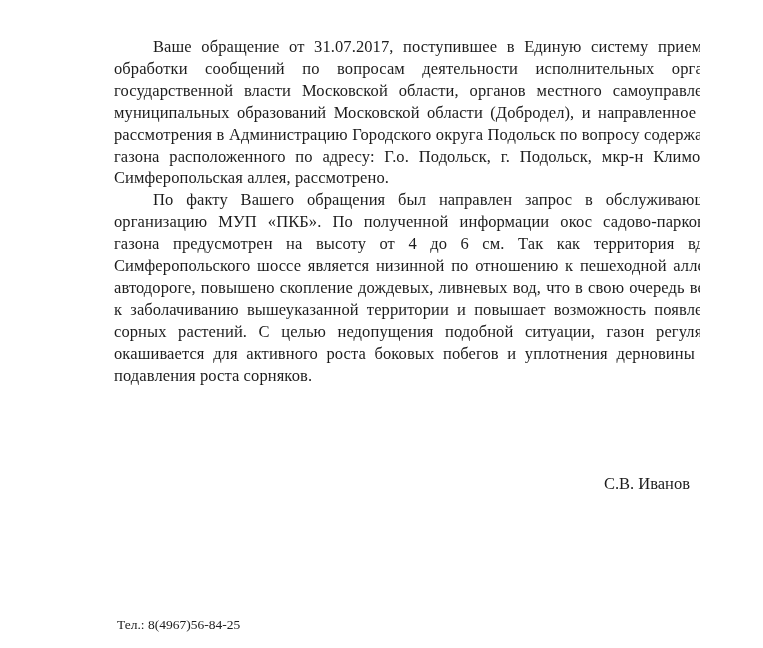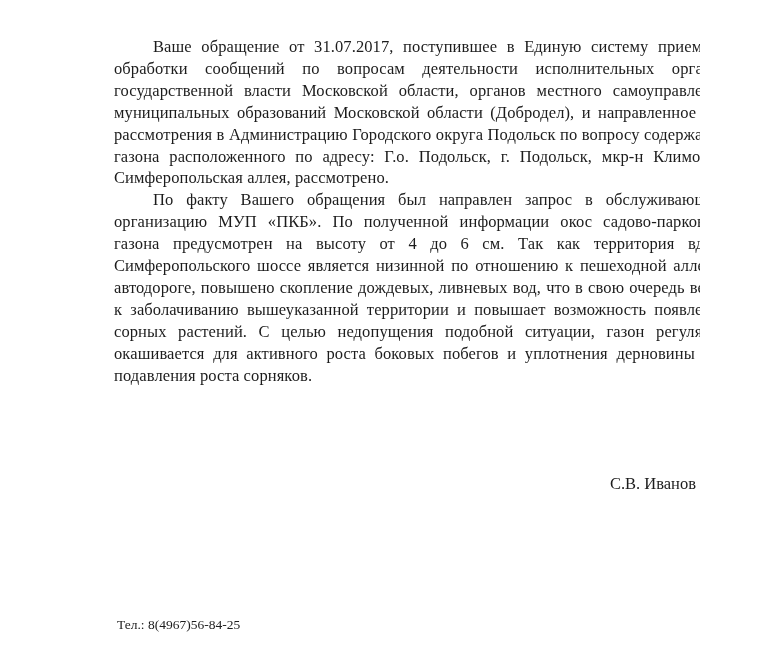--- a/index.html
+++ b/index.html
@@ -27,21 +27,21 @@
     letter-spacing: 0.1px;
   }
   .letter-body p {
     margin: 0;
     padding: 0;
     text-indent: 39px;
   }
   .signature {
     position: absolute;
     top: 473px;
-    left: 120px;
+    left: 114px;
     width: 576px; 
     font-size: 16.5px;
     line-height: 22px;
     text-align: right;
     white-space: nowrap;
   }
   .footer {
     position: absolute;
     left: 117px;
     top: 616px;

